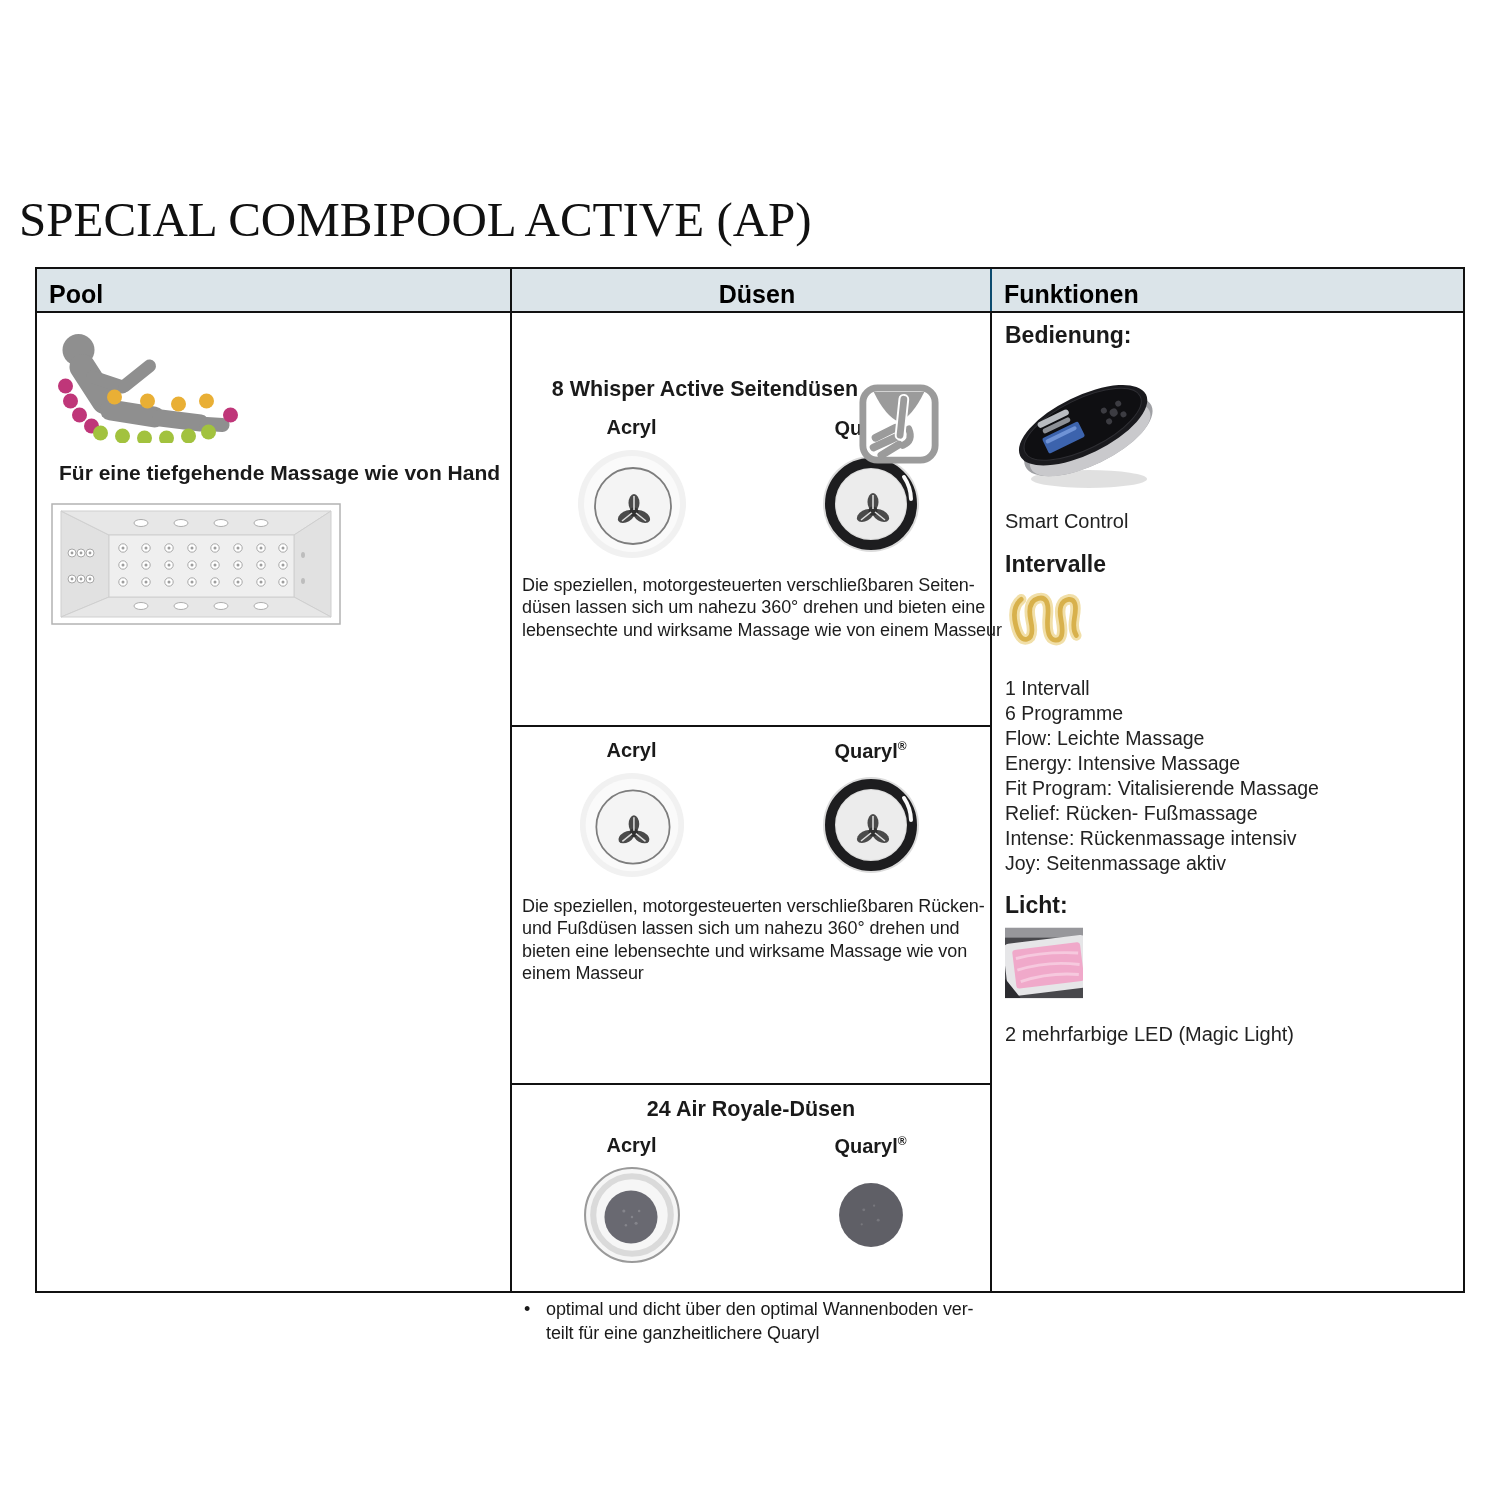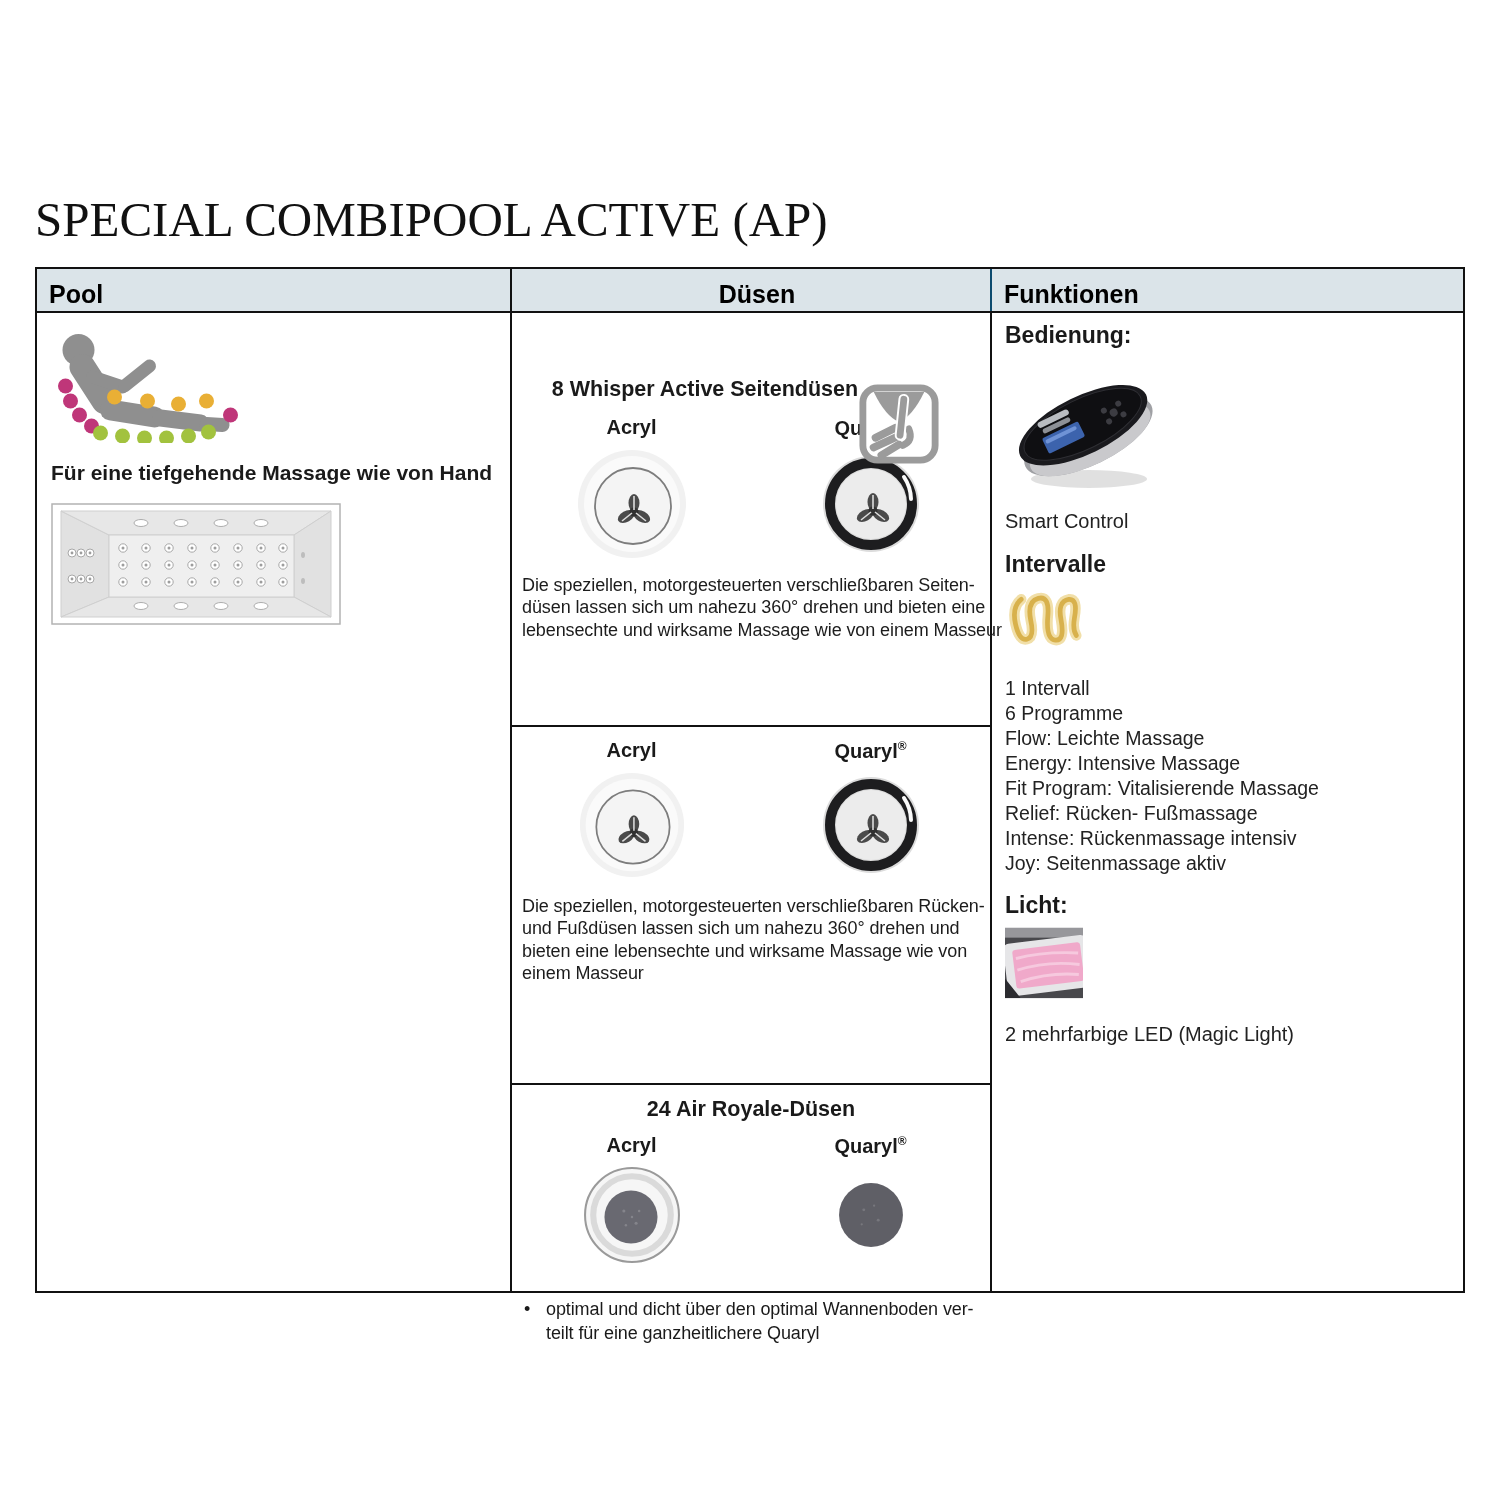--- a/index.html
+++ b/index.html
@@ -2,21 +2,21 @@
 <html><head>
 <meta charset="utf-8">
 <style>
   * { margin:0; padding:0; box-sizing:border-box; }
   html,body { background:#fff; }
   .page {
     position:relative; width:1500px; height:1500px; background:#fff;
     font-family:"Liberation Sans", sans-serif; color:#1a1a1a;
   }
   .title {
-    position:absolute; left:35px; top:191px;
+    position:absolute; left:19px; top:191px;
     font-family:"Liberation Serif", serif; font-weight:400;
     font-size:49px; color:#111; white-space:nowrap;
   }
   .table {
     position:absolute; left:35px; top:267px; width:1430px;
     border:2px solid #111; background:#fff;
   }
   .thead { display:flex; background:#dbe4e9; border-bottom:2px solid #111; height:44px; }
   .th {
     font-weight:bold; font-size:25px; color:#000;
@@ -27,21 +27,21 @@
   .th.c3 { width:467px; }
   .tbody { display:flex; height:978px; }
   .td { position:relative; }
   .td.c1 { width:475px; border-right:2px solid #111; }
   .td.c2 { width:480px; border-right:2px solid #111; }
   .td.c3 { width:467px; }
 
   
   .pool-cell { padding:10px 10px 0 14px; }
   .figure-wrap { margin:10px 0 0 2px; }
-  .pool-caption { margin:14px 0 0 0; font-weight:bold; font-size:21px; white-space:nowrap; }
+  .pool-caption { margin:14px 0 0 8px; font-weight:bold; font-size:21px; white-space:nowrap; }
   .tub-wrap { margin:18px 0 0 0; }
 
   
   .jet-section { position:relative; width:100%; }
   .sec1 { height:348px; }
   .sec2 { height:358px; border-top:2px solid #111; }
   .sec3 { height:272px; border-top:2px solid #111; display:flex; flex-direction:column; }
   .whisper-box { position:absolute; left:346px; top:6px; width:82px; height:82px; }
   .jet-title { font-weight:bold; font-size:21.5px; text-align:center; white-space:nowrap; }
   .sec1 .jet-title { margin-top:64px; width:calc(100% - 92px); }

